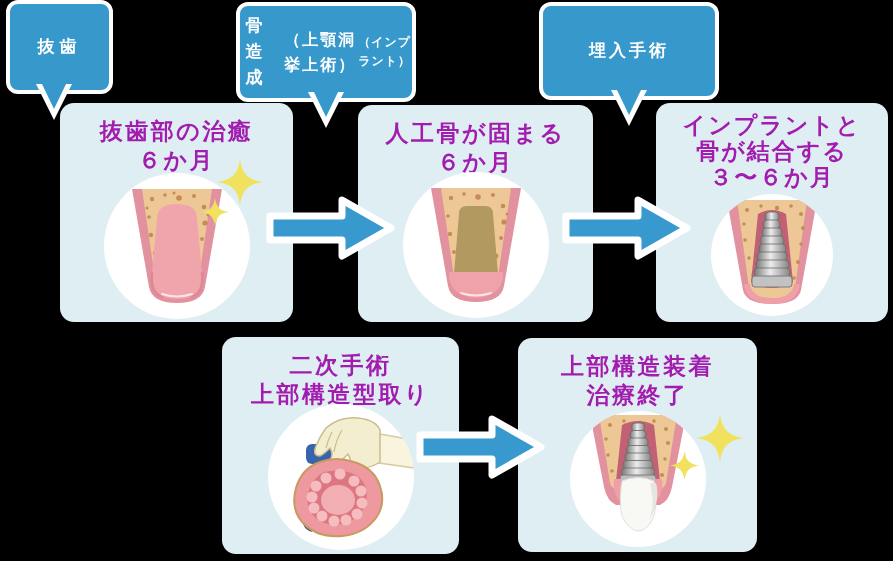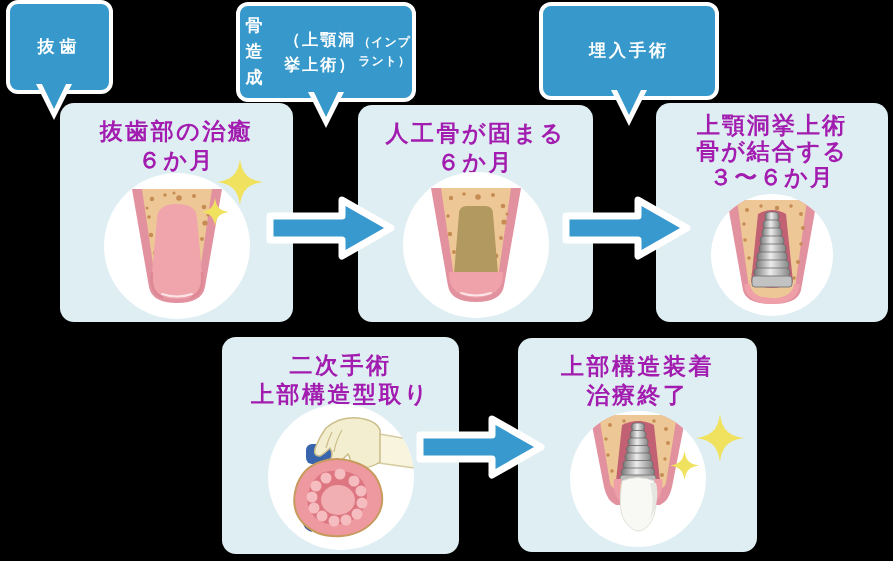--- a/index.html
+++ b/index.html
@@ -163,21 +163,21 @@
         </g>
         <path d="M56,42 Q56,34 64,34 L82,34 Q90,34 90,42 L95,102 L51,102 Z" fill="#b1995f"></path>
         <path d="M46,100 L100,100 Q101,124 73,126 Q45,124 46,100 Z" fill="#f0a2aa"></path>
         <path d="M58,121 Q73,126 88,121" stroke="#ffffff" stroke-opacity="0.7" stroke-width="2" fill="none" stroke-linecap="round"></path>
       </svg>
     </div>
   </div>
 
   <div class="card c3">
     <div class="card-title">
-      <div>上顎洞挙上術</div>
+      <div>インプラントと</div>
       <div>骨が結合する</div>
       <div>３〜６か月</div>
     </div>
     <div class="circle">
       <svg viewBox="0 0 122 122">
         <defs>
           <linearGradient id="g3" x1="0" y1="0" x2="1" y2="0">
             <stop offset="0%" stop-color="#787878"></stop>
               <stop offset="45%" stop-color="#ececec"></stop>
             <stop offset="100%" stop-color="#858585"></stop>

